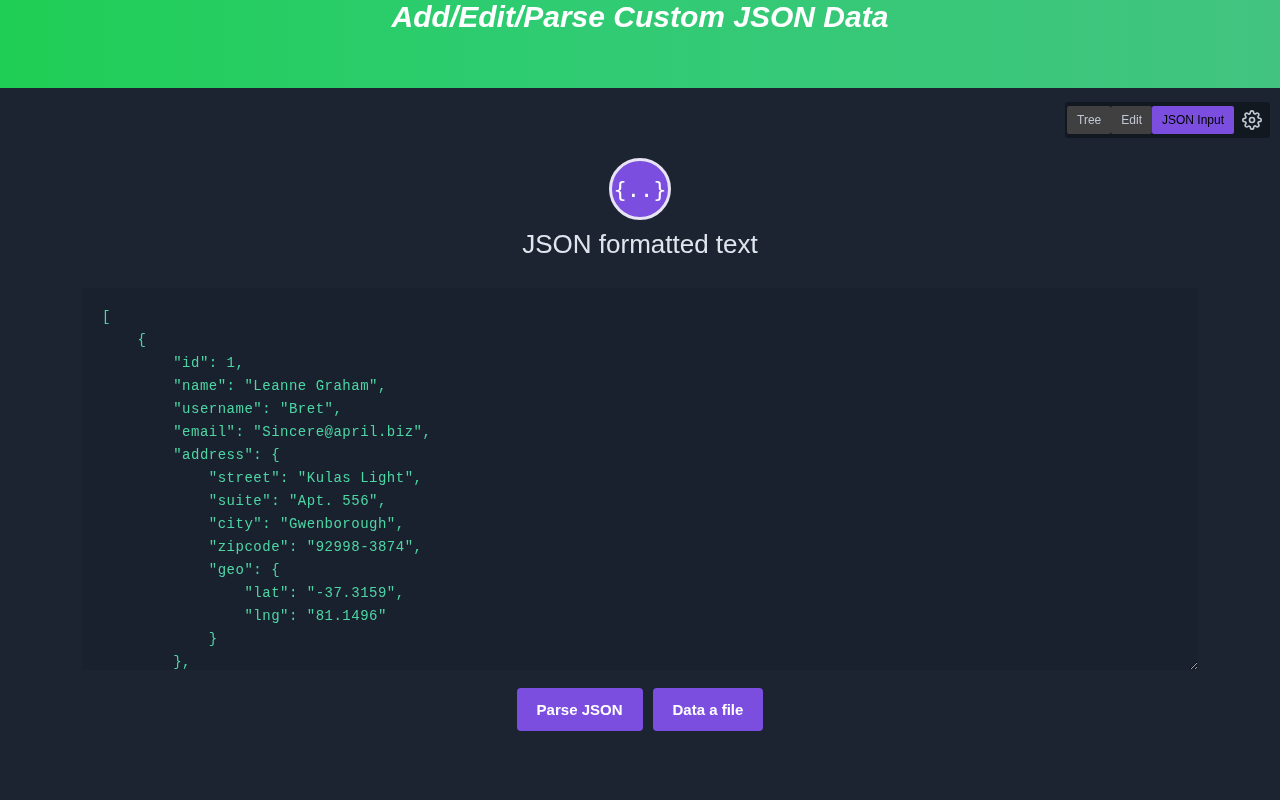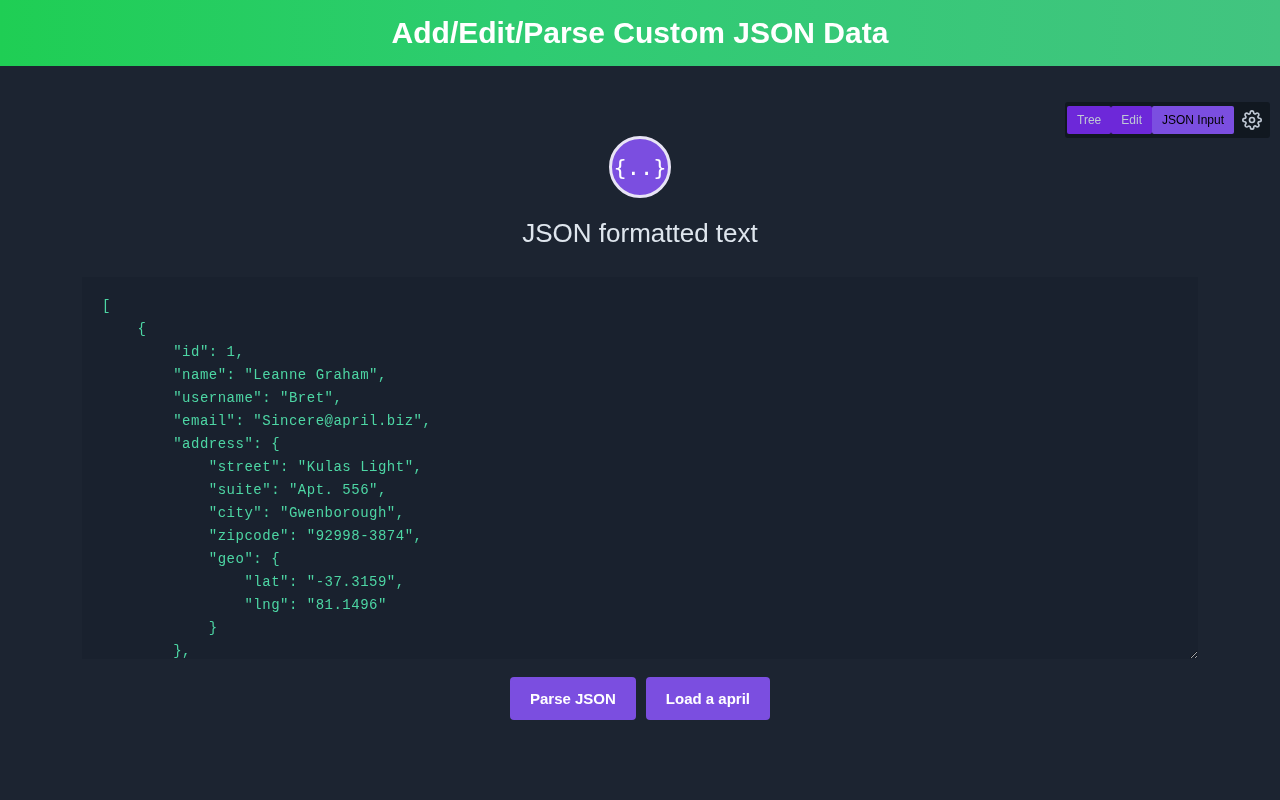--- a/index.html
+++ b/index.html
@@ -5,43 +5,43 @@
     * { margin: 0; padding: 0; box-sizing: border-box; }
     body {
       font-family: -apple-system, BlinkMacSystemFont, "Segoe UI", Helvetica, Arial, sans-serif;
       background: #1c2431;
       width: 1280px;
       height: 800px;
       overflow: hidden;
     }
     .header {
       background: linear-gradient(90deg, #1fce54 0%, #2ecc71 40%, #42c480 100%);
-      height: 66px;
+      height: 88px;
       display: flex;
-      align-items: center;
       justify-content: center;
+      font-style: italic;
     }
     .header-title {
       color: #fff;
       font-size: 30px;
       font-weight: 700;
     }
     .toolbar {
       position: absolute;
       top: 102px;
       right: 10px;
       display: flex;
       align-items: center;
       gap: 0;
       background: #111820;
       border-radius: 3px;
       padding: 2px;
     }
     .toolbar button {
-      background: #6d28d9;
+      background: #404040;
       border: none;
       color: #bfc8d4;
       font-size: 12px;
       padding: 7px 10px;
       cursor: pointer;
       border-radius: 2px;
       font-family: inherit;
     }
     .toolbar button.active {
       background: #7b4ee0;
@@ -72,21 +72,21 @@
       color: #fff;
       font-size: 22px;
       font-weight: 400;
       font-family: monospace;
       margin-top: 22px;
     }
     .subtitle {
       color: #dfe6ee;
       font-size: 26px;
       font-weight: 400;
-      margin-top: 20px;
+      margin-top: 9px;
     }
     .editor {
       margin-top: 28px;
       width: 1116px;
       height: 382px;
       background: #19212e;
       color: #4dd6a4;
       font-family: "SFMono-Regular", Consolas, "Liberation Mono", Menlo, monospace;
       font-size: 14px;
       line-height: 23px;
@@ -151,15 +151,15 @@
             "city": "Gwenborough",
             "zipcode": "92998-3874",
             "geo": {
                 "lat": "-37.3159",
                 "lng": "81.1496"
             }
         },</textarea>
 
   <div class="buttons">
     <button>Parse JSON</button>
-    <button>Load a april</button>
+    <button>Data a file</button>
   </div>
 </div>
 
 </body></html>

